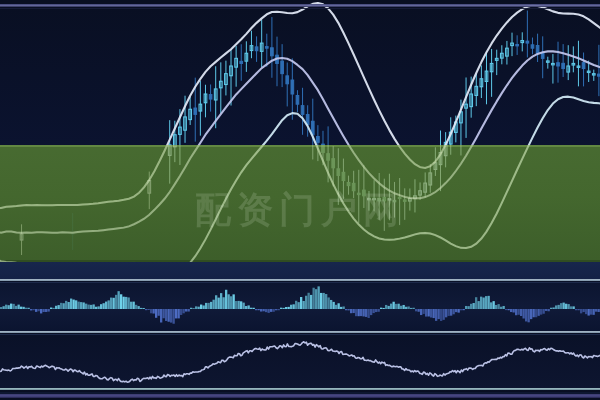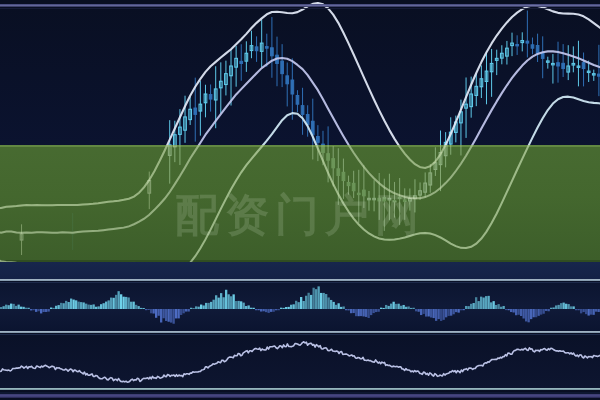--- a/index.html
+++ b/index.html
@@ -38,21 +38,21 @@
   }
   #green-band-botedge{
     position:absolute;left:0;top:260px;width:600px;height:2px;
     background:rgba(40,66,28,.6);
   }
 
   
   #watermark{
     position:absolute;left:0;top:186px;width:600px;
     text-align:center;
-    font-size:44px;font-weight:700;letter-spacing:6px;
+    font-size:36px;font-weight:700;letter-spacing:6px;
     color:rgba(232,240,225,.16);
     white-space:nowrap;
     pointer-events:none;
   }
 
   
   #headline{
     position:absolute;left:14px;top:170px;width:572px;
     text-align:center;
     color:#ffffff;

